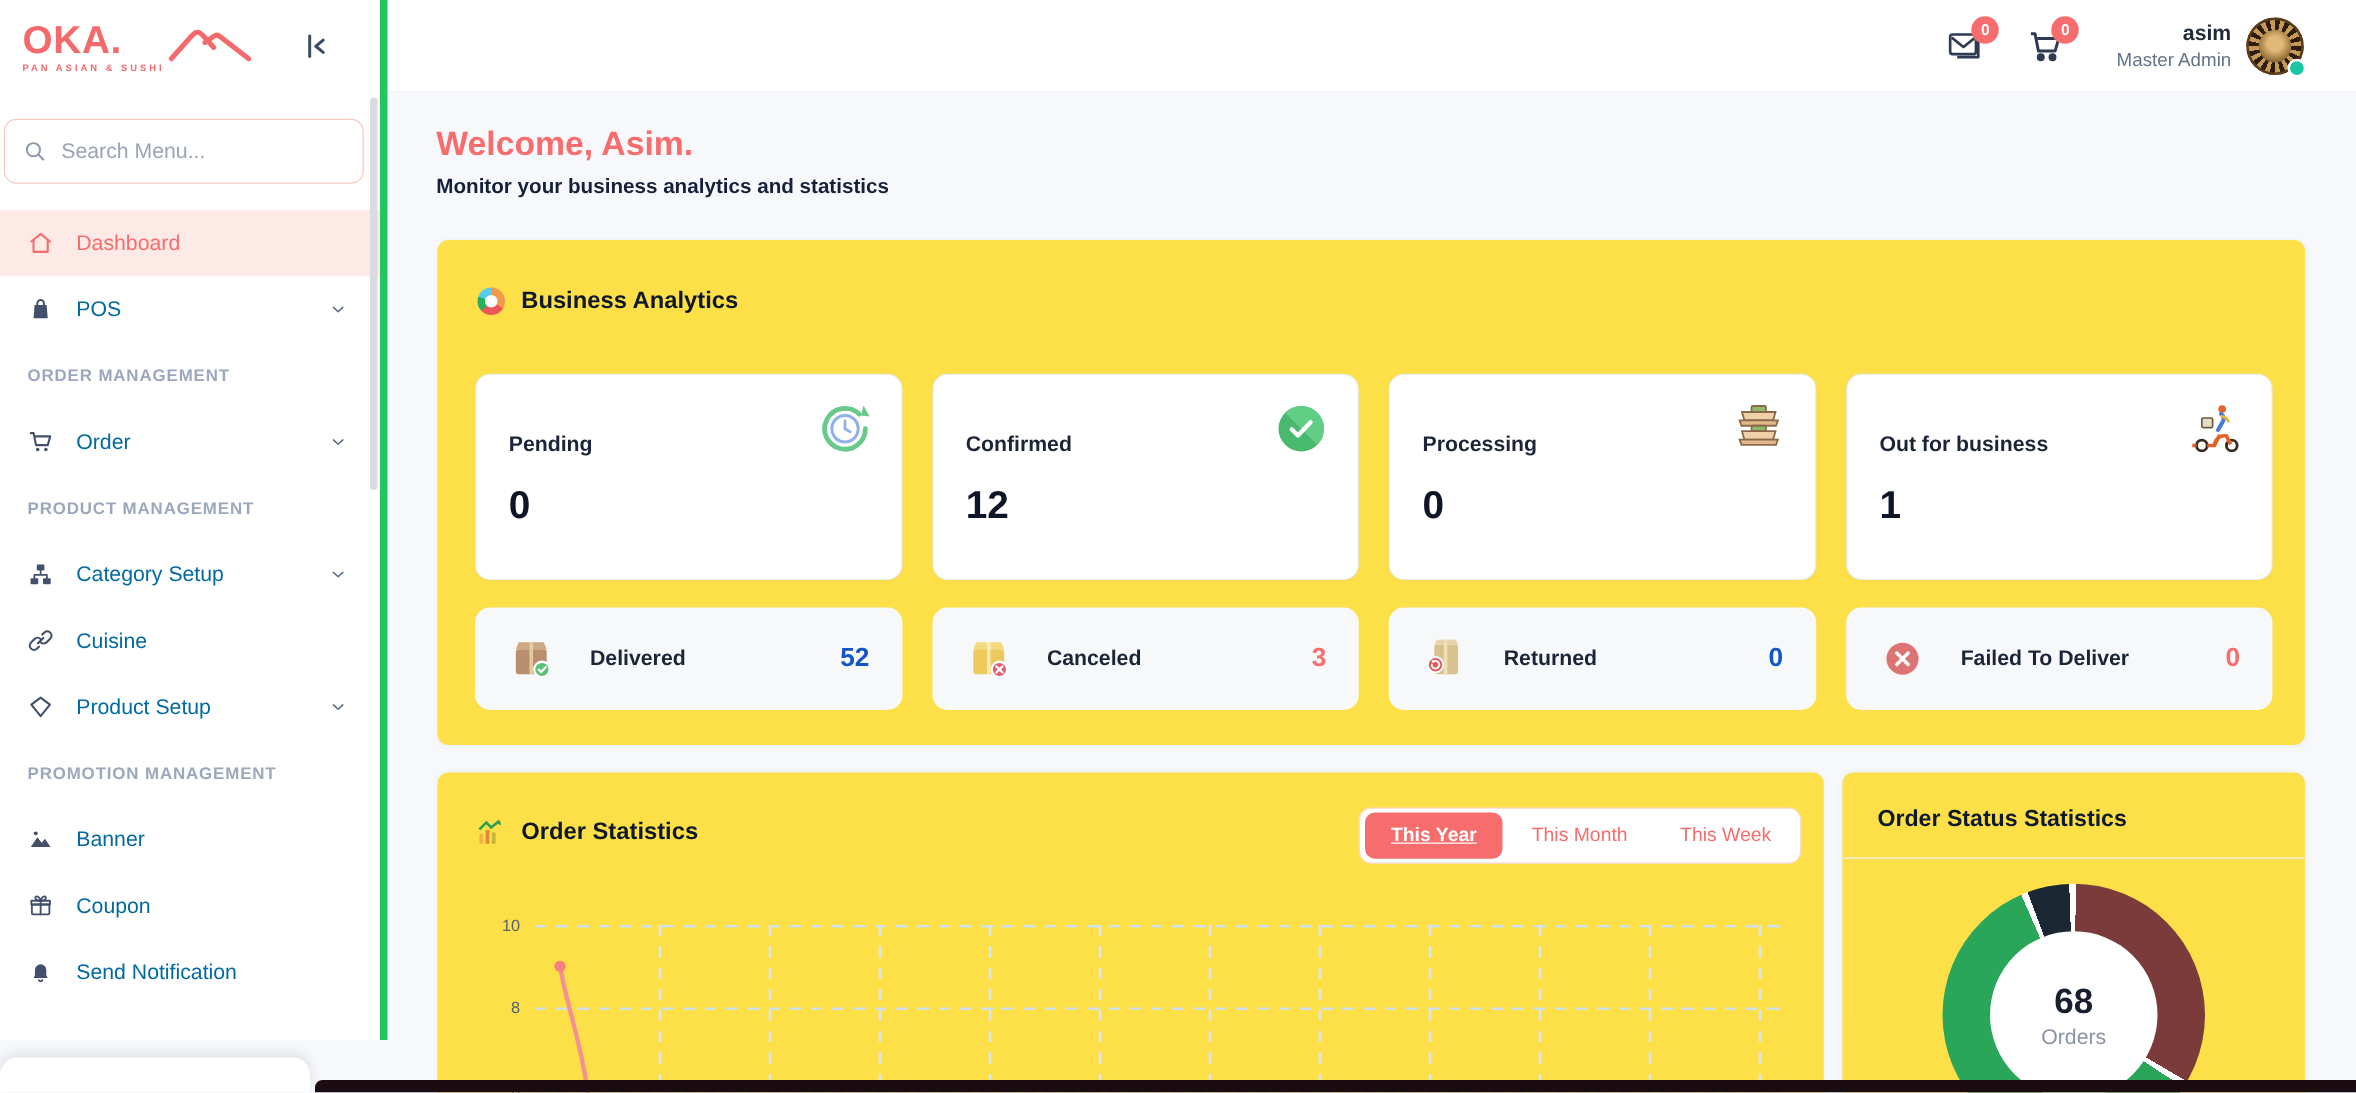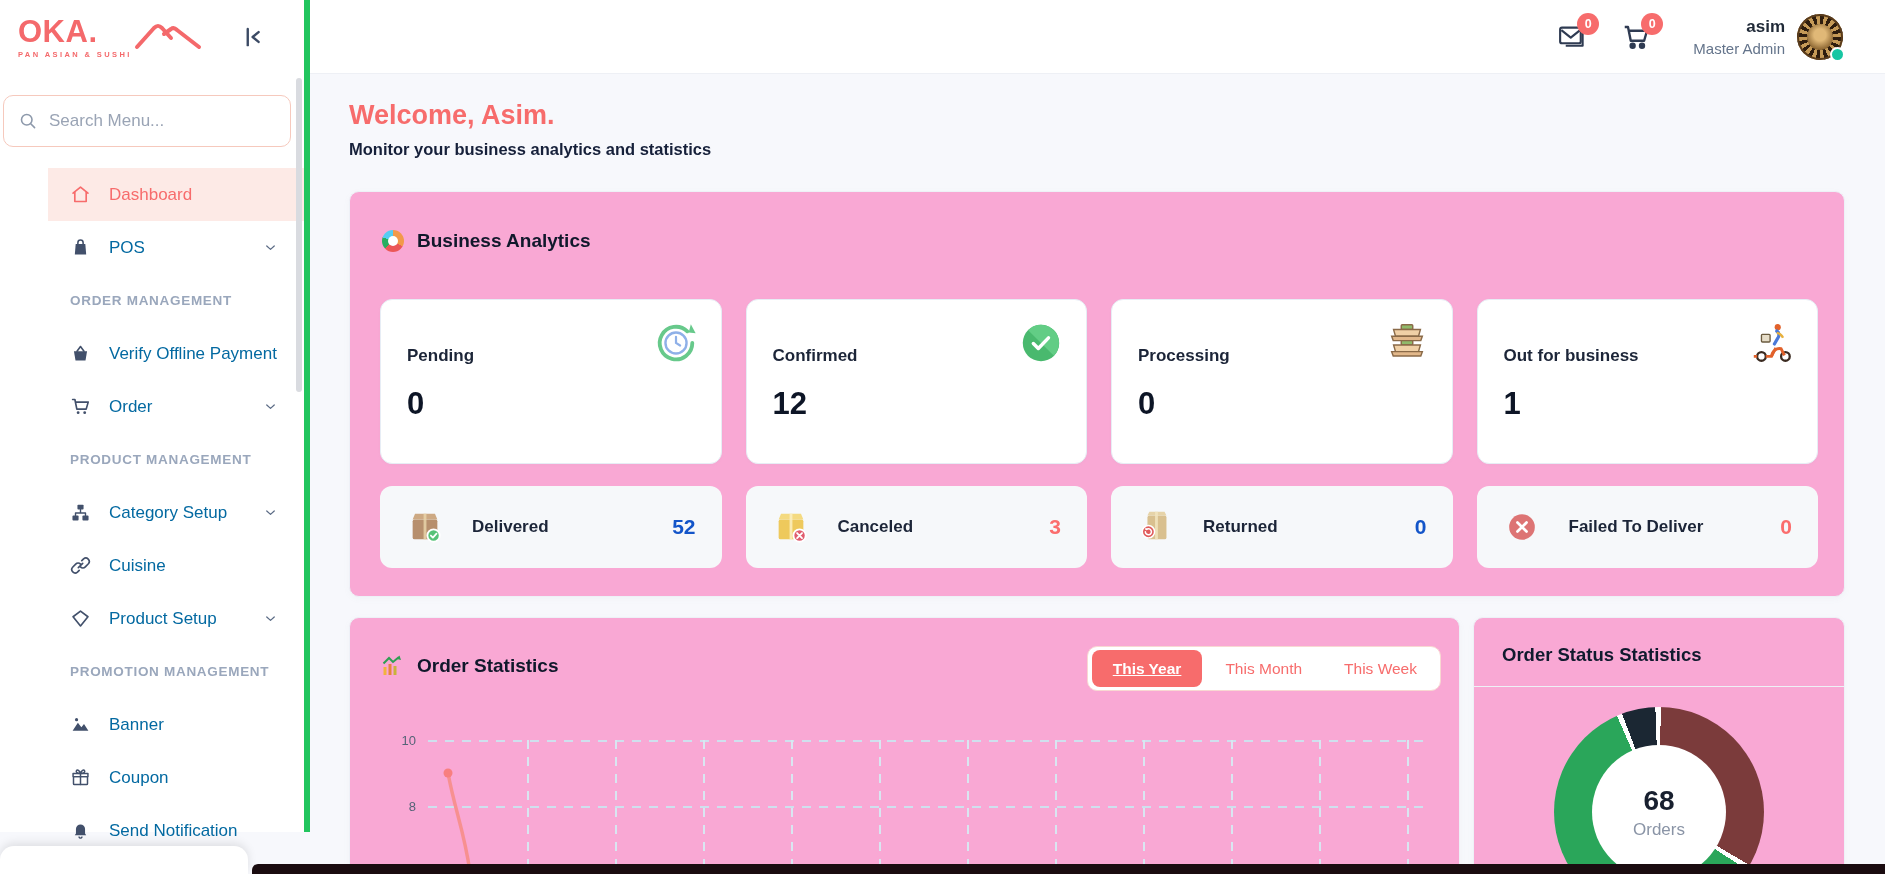--- a/index.html
+++ b/index.html
@@ -21,21 +21,21 @@
   .logo-mountain { margin:4px 0 0 2px; }
   .collapse-btn { position:absolute; right:40px; top:24px; width:26px; height:26px; color:#3b4a64; cursor:pointer; }
 
   .search-box { margin:21px 20px 0 3px; width:288px; height:52px; border:1px solid #f6c9bd; border-radius:10px;
                 display:flex; align-items:center; padding:0 14px; gap:11px; background:#fff; }
   .search-box input { border:none; outline:none; flex:1; font-size:17px; color:#3b4a64;
                       font-family:"Liberation Sans", sans-serif; }
   .search-box input::placeholder { color:#9aa4b5; }
   .search-icon { color:#8d99ab; }
 
-  .nav { margin-top:21px;padding-left:48px; }
+  .nav { margin-top:21px; }
   .nav-item { height:53px; display:flex; align-items:center; padding:0 26px 0 22px; gap:18px;
               font-size:17px; color:#0369a1; cursor:pointer; }
   .nav-item .nav-ico { width:21px; height:21px; color:#42506b; flex:0 0 auto; }
   .nav-item.active { background:#fdeae6; color:#f76c6c; }
   .nav-item.active .nav-ico { color:#f76c6c; }
   .nav-chevron { margin-left:auto; color:#5b6b85; width:15px; height:15px; }
   .nav-section { height:53px; display:flex; align-items:center; padding-left:22px; font-size:13.5px;
                  font-weight:700; color:#9aa7bc; letter-spacing:.7px; }
   .scroll-thumb { position:absolute; right:2px; top:78px; width:6px; height:314px; background:#d9dbe0; border-radius:3px; }
 
@@ -62,21 +62,21 @@
                    background:radial-gradient(circle at 50% 42%, #e0b877 0 30%, #8a6430 75%, #6b4a20 100%); }
   .status-dot { position:absolute; right:-2px; bottom:-2px; width:15px; height:15px; background:#17c6a3;
                 border-radius:50%; border:2px solid #fff; z-index:2; }
 
   
   .main { position:absolute; left:310px; top:74px; right:0; bottom:0; }
   .welcome { margin:26px 0 0 39px; }
   .welcome-title { color:#f76c6c; font-size:27px; font-weight:800; }
   .welcome-sub { color:#16203a; font-size:16.5px; font-weight:700; margin-top:9px; }
 
-  .card { background:#f9a8d4; border:1px solid #eef1f7; border-radius:10px;
+  .card { background:#fde047; border:1px solid #eef1f7; border-radius:10px;
           box-shadow:0 2px 6px rgba(140,152,164,.05); }
 
   .ba-card { position:absolute; left:39px; top:117px; width:1496px; height:406px; }
   .ba-head { position:absolute; left:32px; top:38px; display:flex; align-items:center; }
   .ba-icon { width:22px; height:22px; border-radius:50%;
              background:conic-gradient(#f2994a 0 120deg, #eb5757 120deg 225deg, #27ae60 225deg 290deg, #56ccf2 290deg 360deg);
              position:relative; }
   .ba-icon::after { content:""; position:absolute; inset:6px; background:#fff; border-radius:50%; }
   .ba-title { font-size:19px; font-weight:700; color:#10182b; margin-left:13px; }
   .ba-filter { position:absolute; right:28px; top:26px; width:249px; height:50px; border:1px solid #dfe3ec;
@@ -180,29 +180,20 @@
           </svg>
         </span>
         <span>POS</span>
         <span class="nav-chevron">
           <svg viewBox="0 0 24 24" fill="none" stroke="currentColor" stroke-linecap="round" stroke-linejoin="round" stroke-width="2">
             <path d="m6 9.5 6 5.5 6-5.5"></path>
           </svg>
         </span>
       </div>
       <div class="nav-section">ORDER MANAGEMENT</div>
-      <div class="nav-item">
-        <span class="nav-ico">
-          <svg viewBox="0 0 24 24">
-            <path d="M4.5 9.5h15l-1.8 10.5H6.3z" fill="currentColor"></path>
-            <path d="M8 9.5 12 4l4 5.5" fill="none" stroke="currentColor" stroke-linecap="round" stroke-linejoin="round" stroke-width="1.8"></path>
-          </svg>
-        </span>
-        <span>Verify Offline Payment</span>
-      </div>
       <div class="nav-item">
         <span class="nav-ico">
           <svg viewBox="0 0 24 24" fill="none" stroke="currentColor" stroke-linecap="round" stroke-linejoin="round" stroke-width="1.9">
             <path d="M3 4h2.6l2.2 11h10.7l2.3-8H6.2"></path>
             <circle cx="9.3" cy="19" r="1.6" fill="currentColor" stroke="none"></circle>
             <circle cx="16.8" cy="19" r="1.6" fill="currentColor" stroke="none"></circle>
           </svg>
         </span>
         <span>Order</span>
         <span class="nav-chevron">

